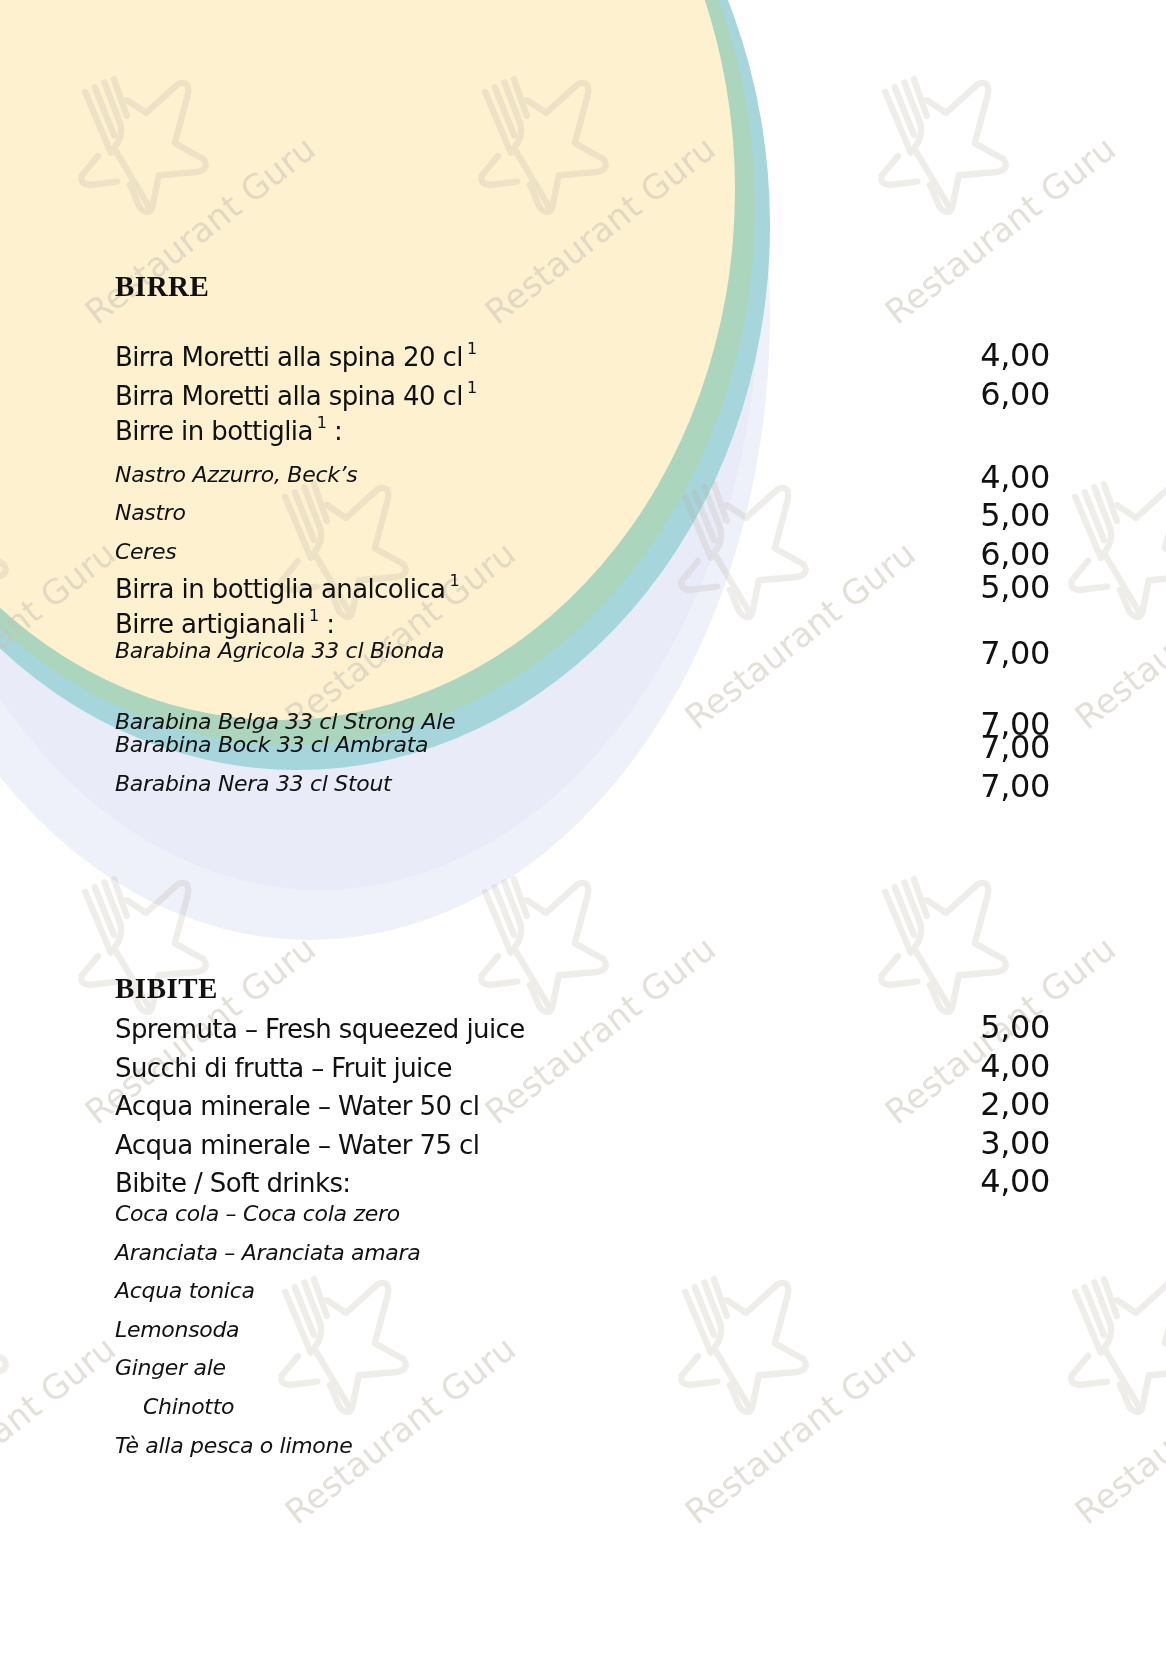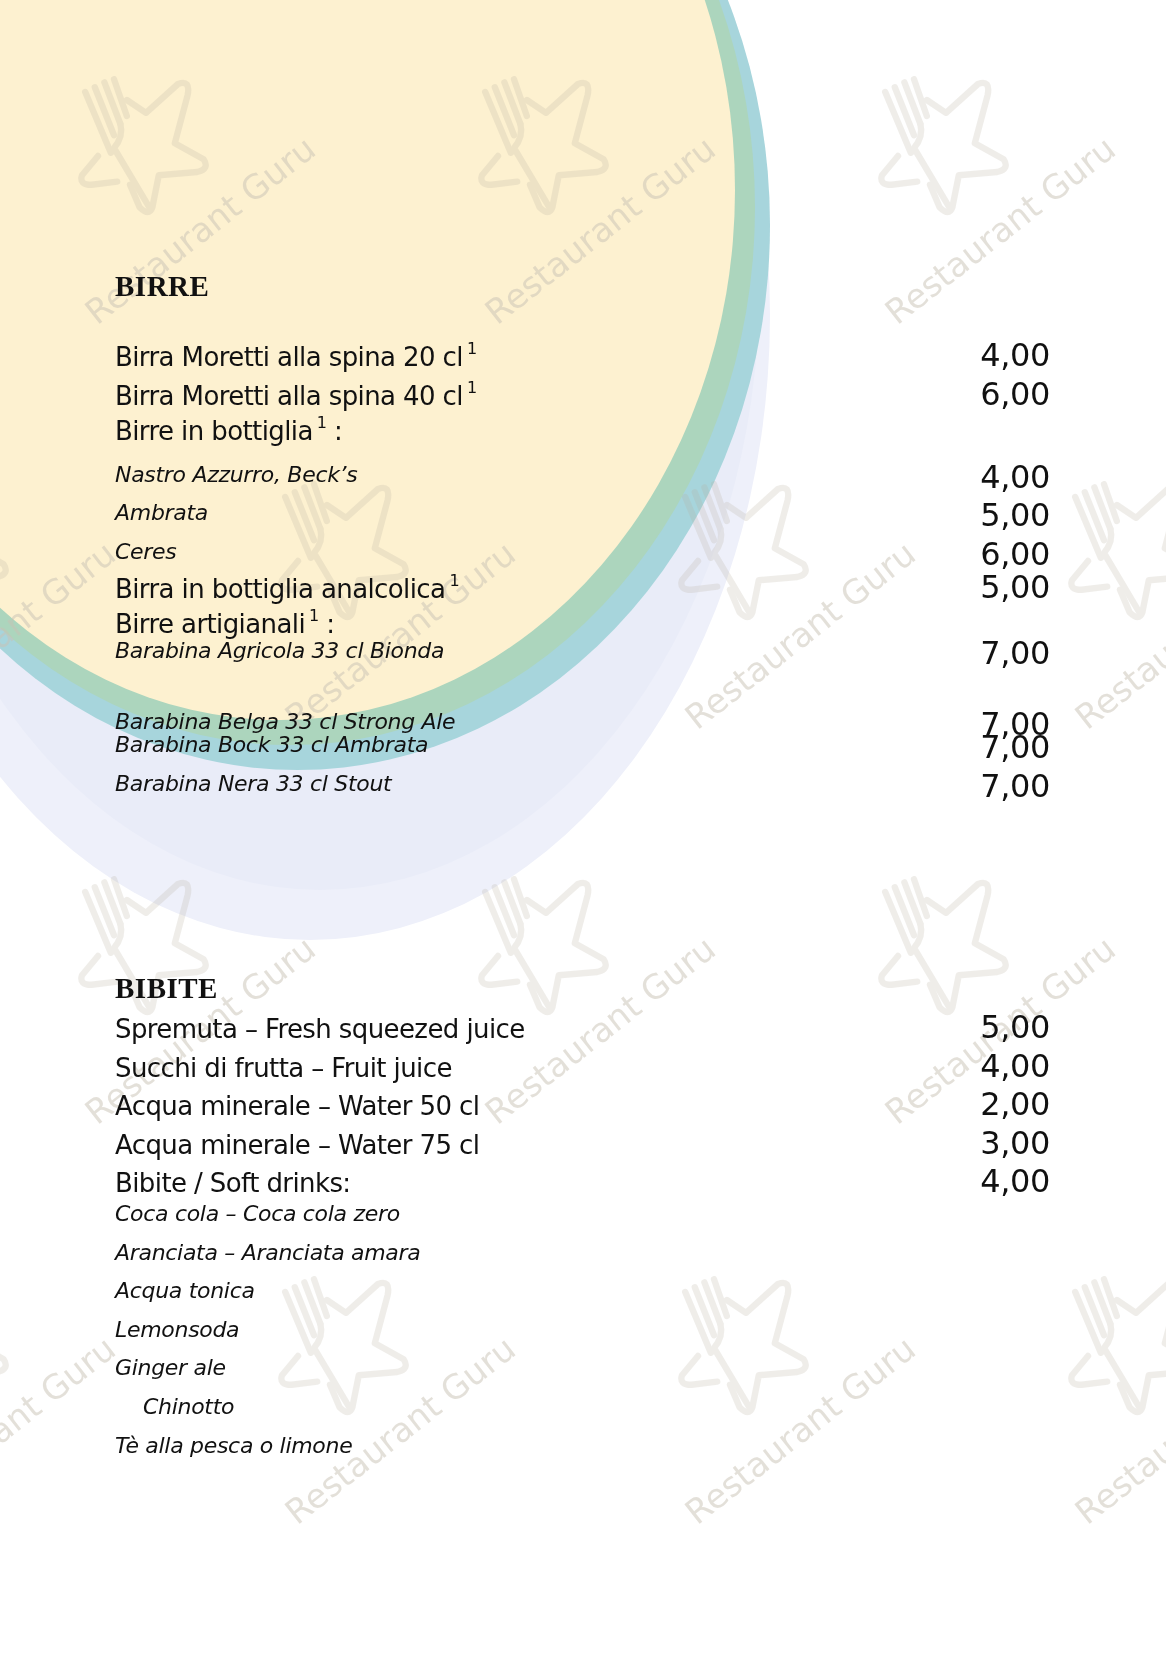--- a/index.html
+++ b/index.html
@@ -224,21 +224,21 @@
       </div>
       <div class="row" style="top: 413.2px;">
         <span class="name"><span>Birre in bottiglia</span><sup>1</sup><span> :</span></span>
         <span class="price"></span>
       </div>
       <div class="row" style="top: 451.8px; height: 34px;">
         <span class="name sub"><span>Nastro Azzurro, Beck’s</span></span>
         <span class="price" style="transform: translateY(6px);">4,00</span>
       </div>
       <div class="row" style="top: 490.4px; height: 34px;">
-        <span class="name sub"><span>Ambrata</span></span>
+        <span class="name sub"><span>Nastro</span></span>
         <span class="price" style="transform: translateY(6px);">5,00</span>
       </div>
       <div class="row" style="top: 529px; height: 34px;">
         <span class="name sub"><span>Ceres</span></span>
         <span class="price" style="transform: translateY(6px);">6,00</span>
       </div>
       <div class="row" style="top: 567.6px;">
         <span class="name"><span>Birra in bottiglia analcolica</span><sup>1</sup></span>
         <span class="price">5,00</span>
       </div>

